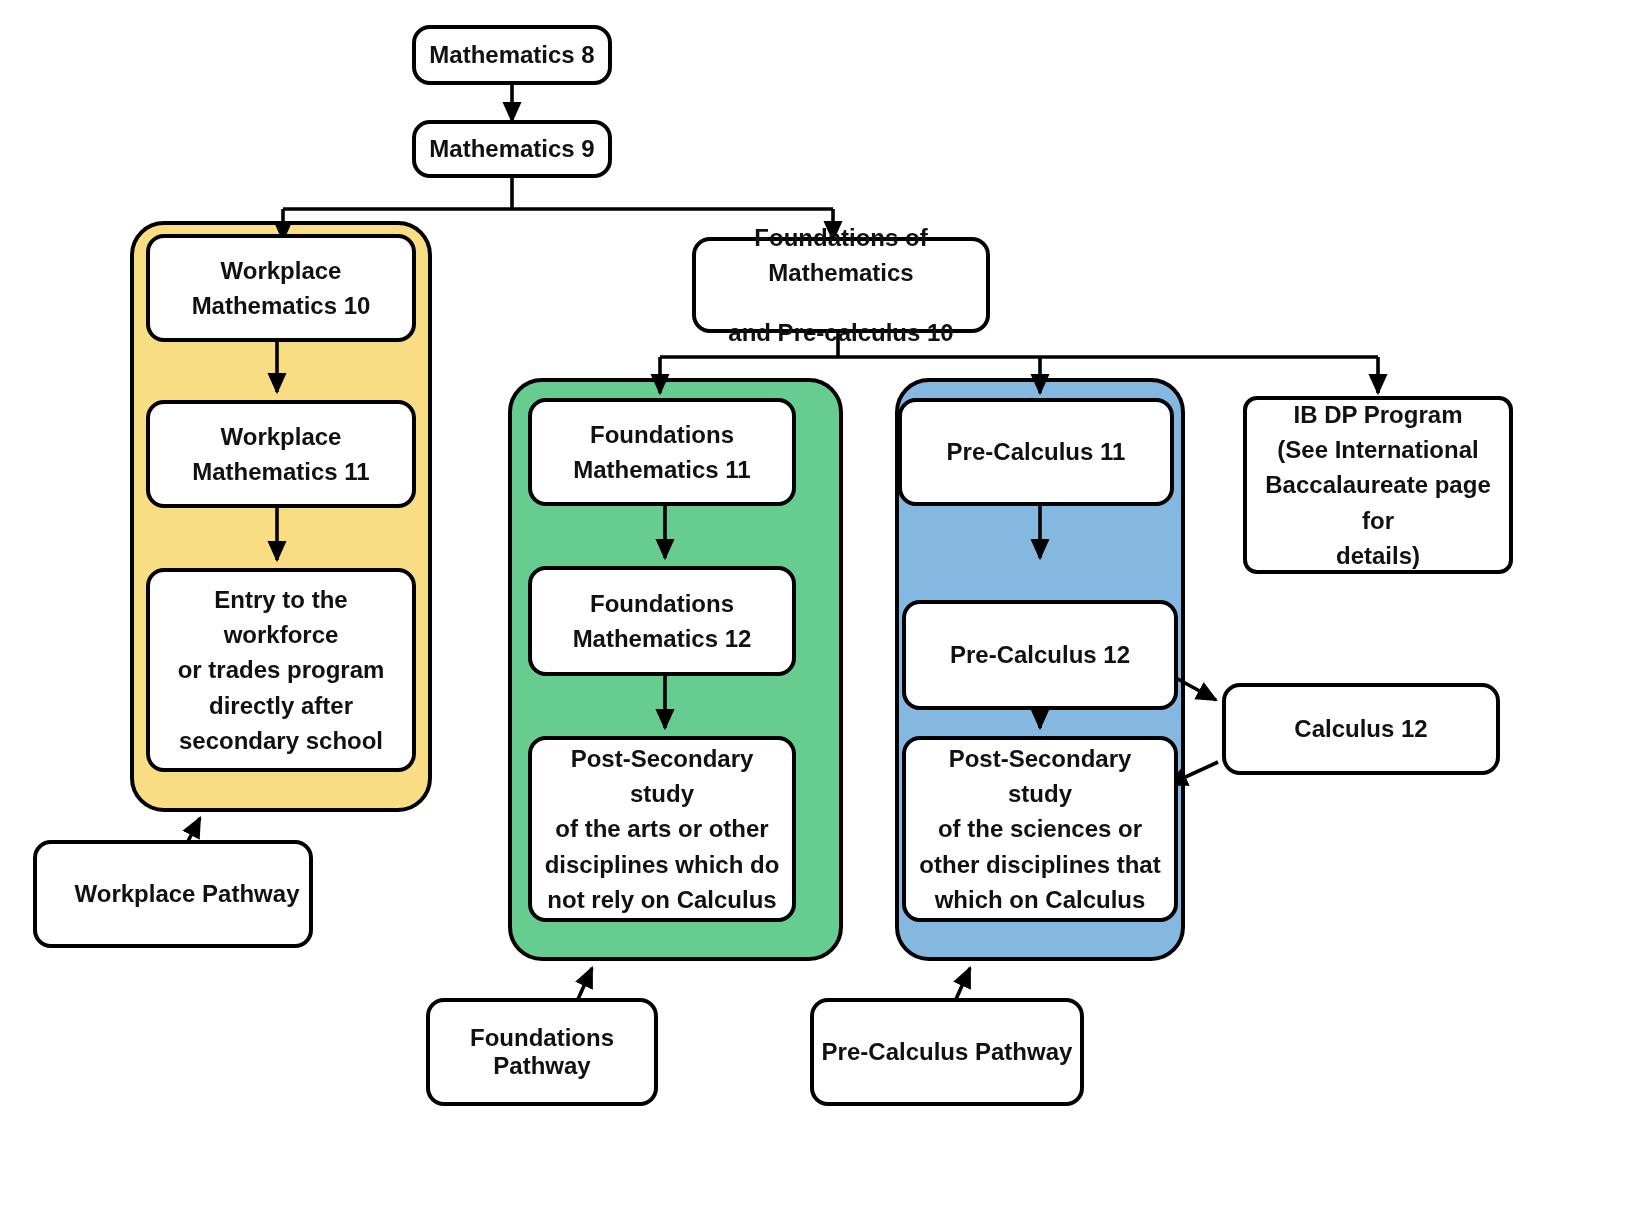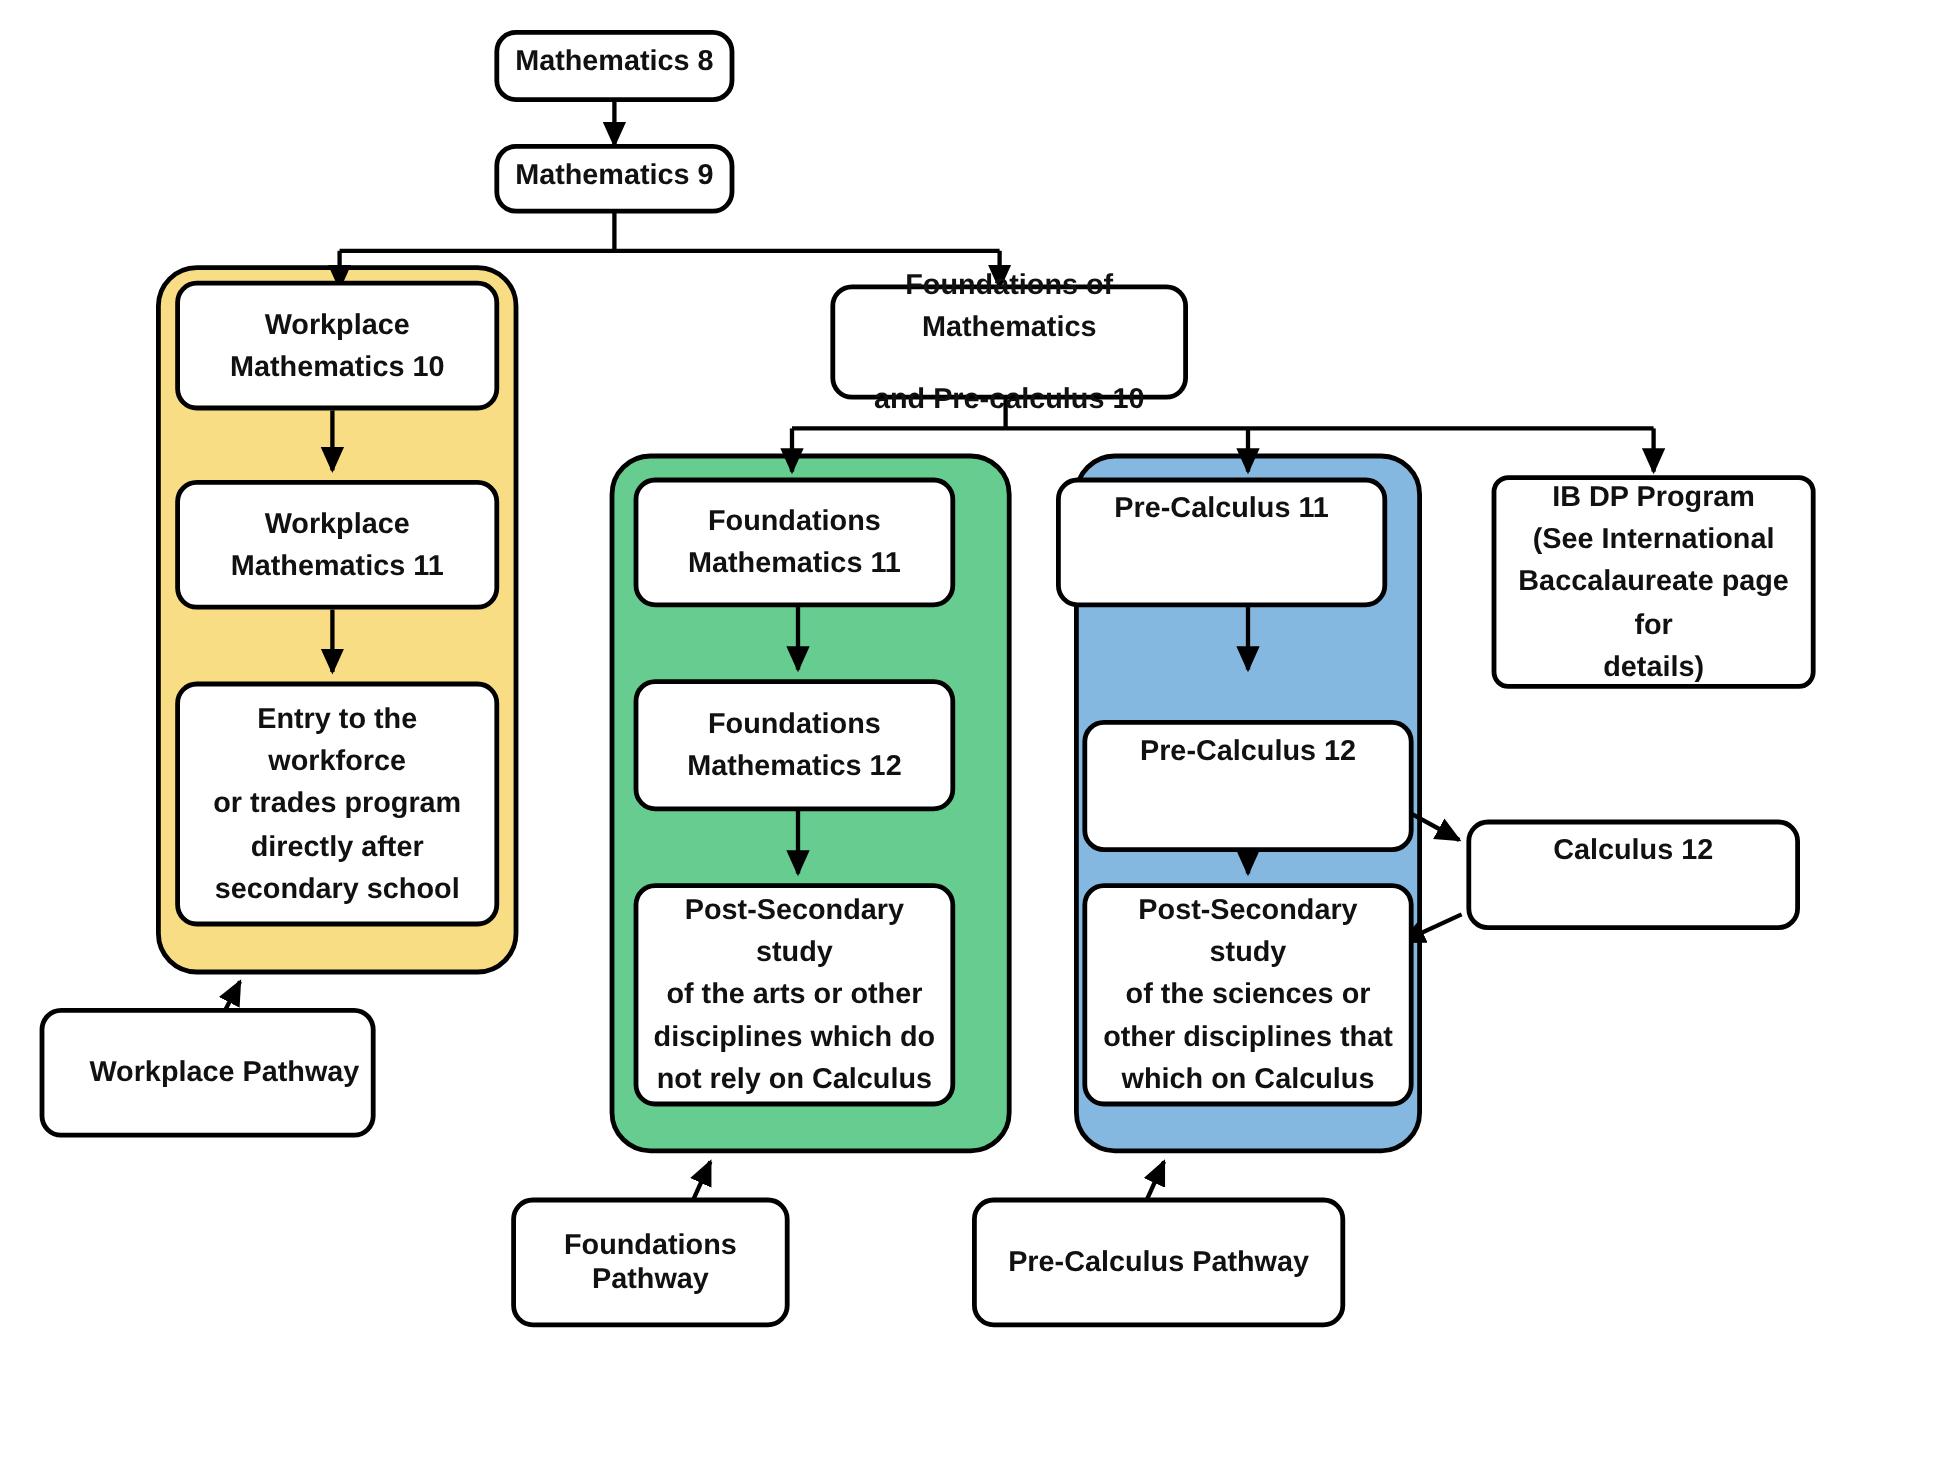--- a/index.html
+++ b/index.html
@@ -18,54 +18,55 @@
     overflow: hidden;
   }
   svg.layer {
     position: absolute;
     left: 0;
     top: 0;
     width: 1633px;
     height: 1215px;
   }
   .node {
-    position: absolute;
-    box-sizing: border-box;
-    background: #ffffff;
-    border: 4px solid #000000;
-    border-radius: 18px;
-    display: flex;
-    justify-content: center;
-    text-align: center;
-    font-weight: bold;
-    color: #111111;
-    font-size: 24px;
-    line-height: 1.47;
-    padding: 4px 10px;
-  }
-  .node span { display: block; width: 100%; }
-  .pathway-band {
-    position: absolute;
-    box-sizing: border-box;
-    border: 4px solid #000000;
-    border-radius: 34px;
-  }
-  .legend-node {
     position: absolute;
     box-sizing: border-box;
     background: #ffffff;
     border: 4px solid #000000;
     border-radius: 18px;
     display: flex;
     align-items: center;
     justify-content: center;
     text-align: center;
     font-weight: bold;
     color: #111111;
     font-size: 24px;
+    line-height: 1.47;
+    padding: 4px 10px;
+  }
+  .node span { display: block; width: 100%; }
+  .pathway-band {
+    position: absolute;
+    box-sizing: border-box;
+    border: 4px solid #000000;
+    border-radius: 34px;
+  }
+  .legend-node {
+    position: absolute;
+    box-sizing: border-box;
+    background: #ffffff;
+    border: 4px solid #000000;
+    border-radius: 18px;
+    display: flex;
+    align-items: center;
+    justify-content: center;
+    text-align: center;
+    font-weight: bold;
+    color: #111111;
+    font-size: 24px;
   }
 </style>
 </head>
 <body>
 
 <div id="canvas">
 
   <div class="pathway-band" style="left:130px; top:221px; width:302px; height:591px; background:#F9DD85;"></div>
   <div class="pathway-band" style="left:508px; top:378px; width:335px; height:583px; background:#66CC8F;"></div>
   <div class="pathway-band" style="left:895px; top:378px; width:290px; height:583px; background:#84B8E0;"></div>
@@ -150,21 +151,21 @@
     <span>Mathematics 12</span>
   </div>
 
   <div class="node" style="left:528px; top:736px; width:268px; height:186px; flex-direction:column;">
     <span>Post-Secondary study</span>
     <span>of the arts or other</span>
     <span>disciplines which do</span>
     <span>not rely on Calculus</span>
   </div>
 
-  <div class="node" style="left:880px; top:398px; width:276px; height:108px;">
+  <div class="node" style="left:898px; top:398px; width:276px; height:108px;">
     <span>Pre-Calculus 11</span>
   </div>
 
   <div class="node" style="left:902px; top:600px; width:276px; height:110px;">
     <span>Pre-Calculus 12</span>
   </div>
 
   <div class="node" style="left:902px; top:736px; width:276px; height:186px; flex-direction:column;">
     <span>Post-Secondary study</span>
     <span>of the sciences or</span>
@@ -184,17 +185,17 @@
   </div>
 
   <div class="legend-node" style="left:33px; top:840px; width:280px; height:108px;padding-left:28px;">
     <span>Workplace Pathway</span>
   </div>
 
   <div class="legend-node" style="left:426px; top:998px; width:232px; height:108px;">
     <span>Foundations Pathway</span>
   </div>
 
-  <div class="legend-node" style="left:810px; top:998px; width:311px; height:108px;">
+  <div class="legend-node" style="left:810px; top:998px; width:274px; height:108px;">
     <span>Pre-Calculus Pathway</span>
   </div>
 
 </div>
 
 </body></html>

